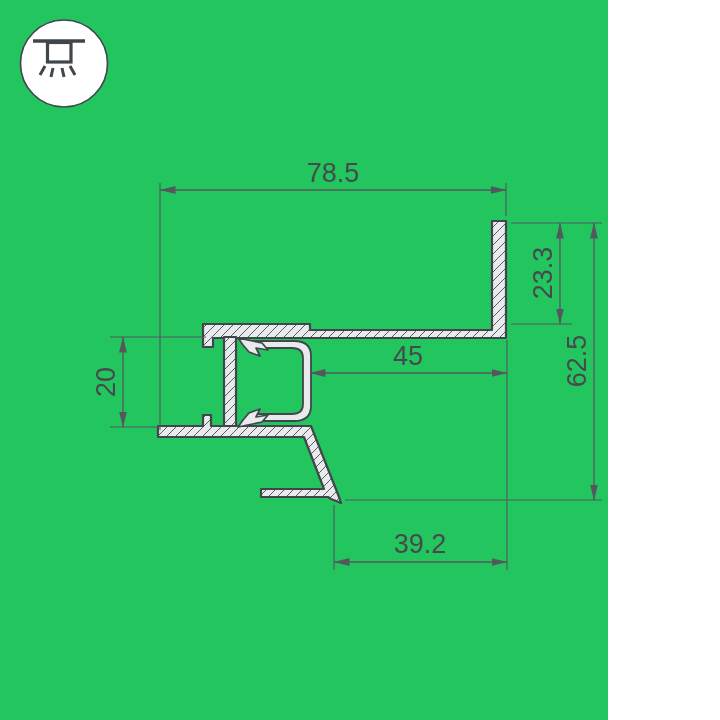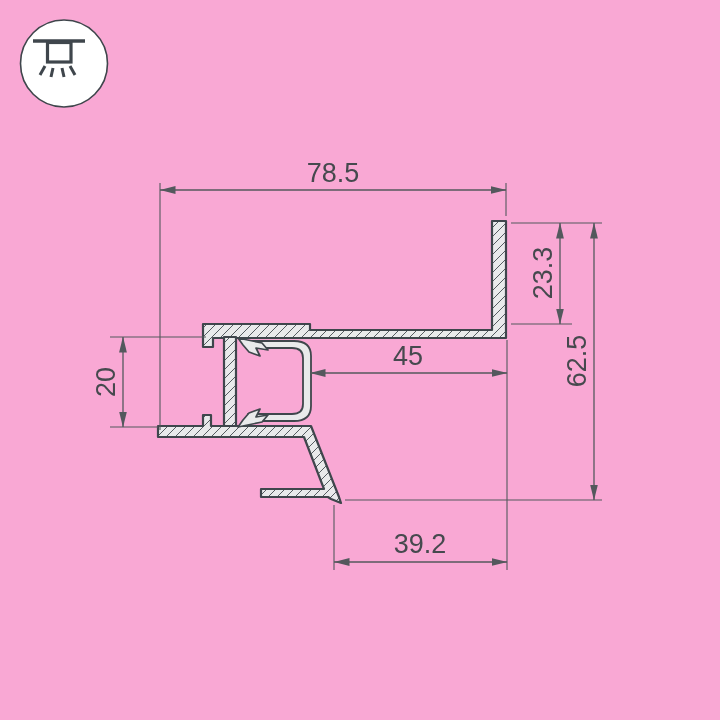--- a/index.html
+++ b/index.html
@@ -1,20 +1,20 @@
 <!DOCTYPE html>
 <html><head>
 <meta charset="utf-8">
 <style>
   html, body { margin: 0; padding: 0; background: #ffffff; }
   #stage {
     position: relative;
-    width: 720px;
+    width: 608px;
     height: 720px;
-    background: #f9a8d4;
+    background: #22c55e;
     overflow: hidden;
     font-family: "Liberation Sans", sans-serif;
   }
   svg { display: block; }
   text {
     font-family: "Liberation Sans", sans-serif;
     font-size: 27px;
   }
 </style>
 </head>

